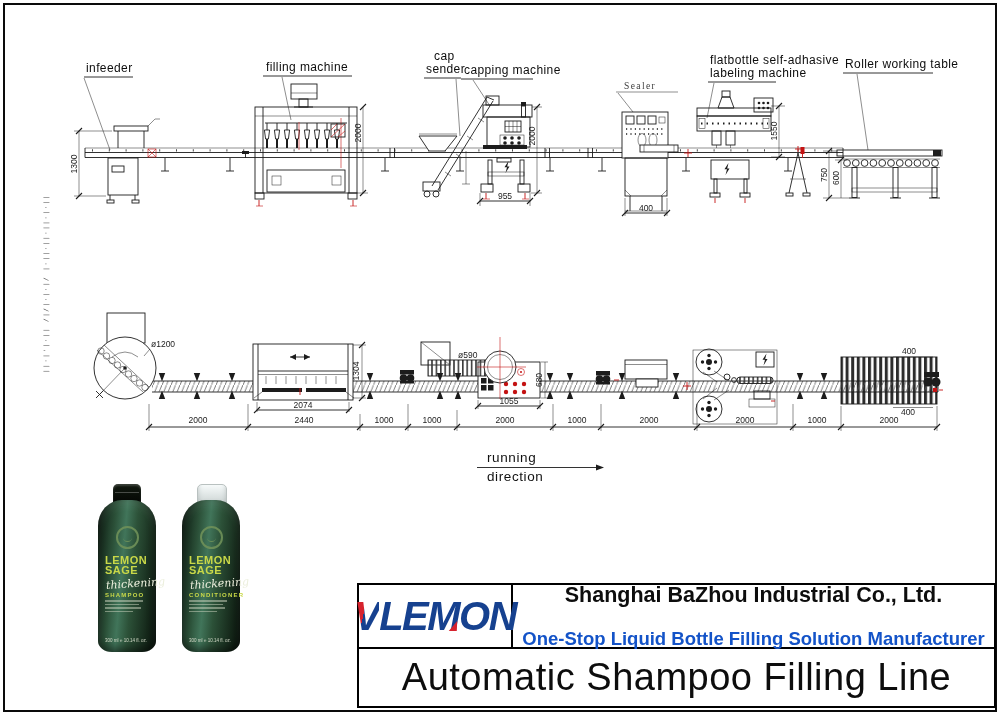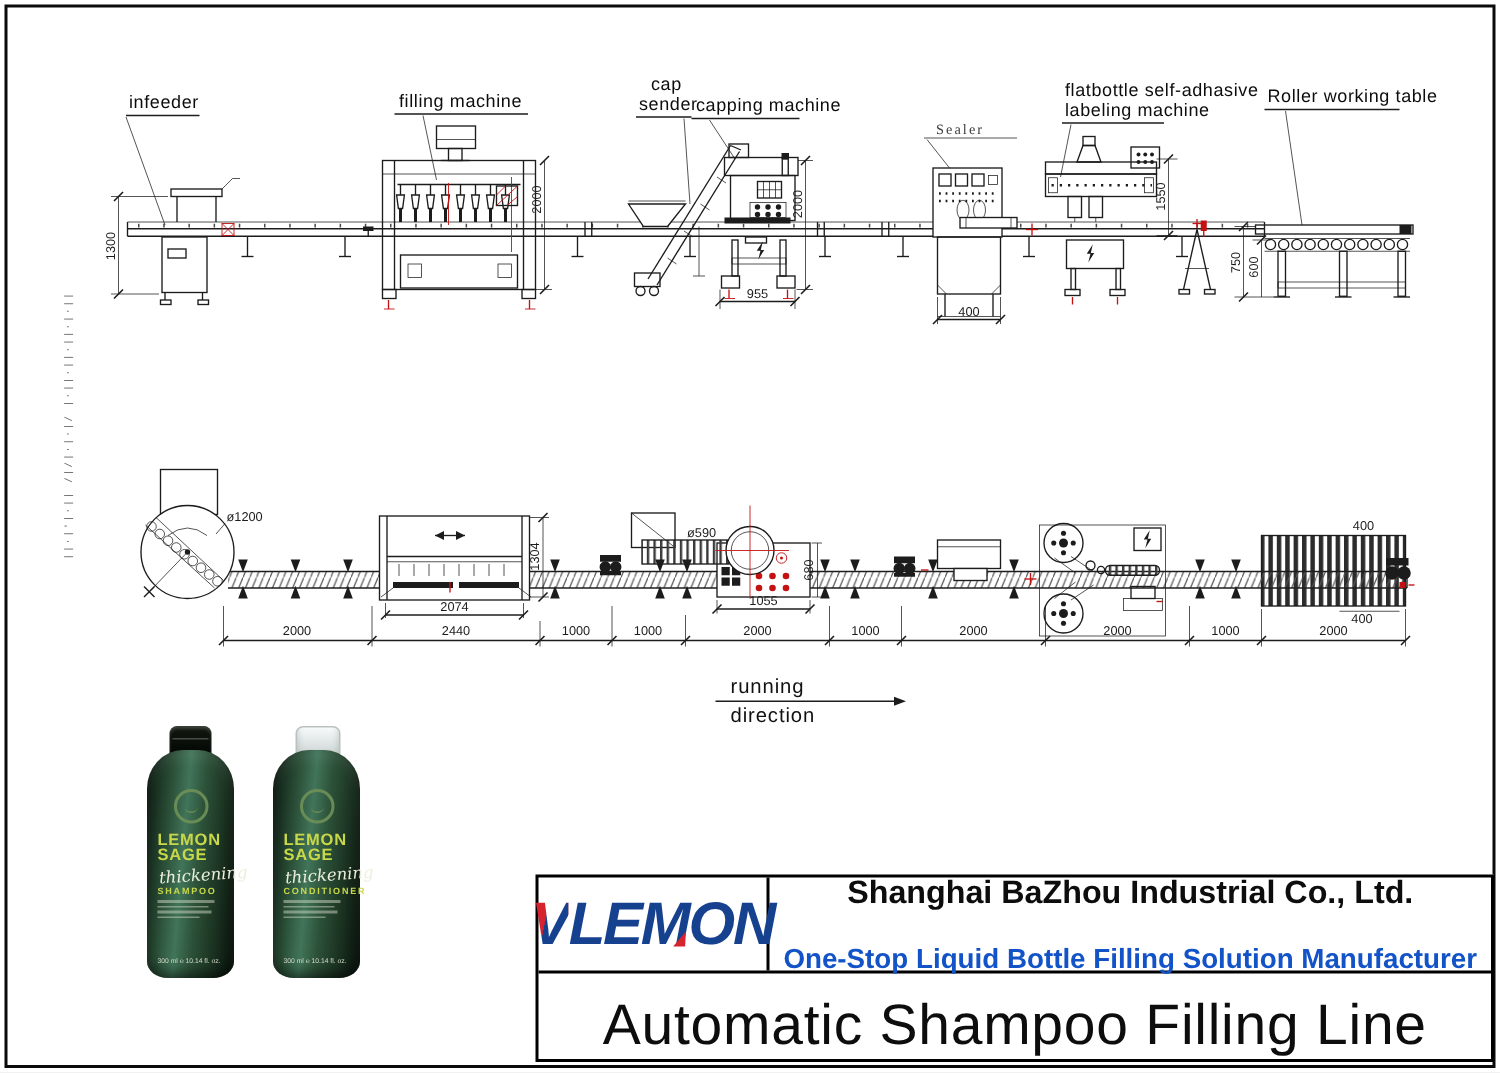--- a/index.html
+++ b/index.html
@@ -47,21 +47,21 @@
   .btype{font:bold 6px "Liberation Sans",sans-serif;color:#c9d848;letter-spacing:1.2px;margin-top:2px;}
   .bar{height:1.6px;background:#cfd6c2;opacity:.5;margin-top:2px;}
   .bsize{font:4.5px "Liberation Sans",sans-serif;color:#dfe3d2;margin-top:26px;opacity:.9;}
 
   
   .ftable{position:absolute;left:357px;top:583px;width:639px;height:125px;box-sizing:border-box;
           border:2px solid #000;background:#fff;}
   .frow1{display:flex;height:62px;box-sizing:border-box;}
   .fcell-logo{width:154px;box-sizing:border-box;border-right:2px solid #000;display:flex;align-items:center;justify-content:center;position:relative;}
   .fcell-co{flex:1;display:flex;flex-direction:column;align-items:center;justify-content:center;}
-  .frow2{height:59px;box-sizing:border-box;border-top:2px solid #000;display:flex;align-items:flex-end;justify-content:center;}
+  .frow2{height:59px;box-sizing:border-box;border-top:2px solid #000;display:flex;align-items:center;justify-content:center;}
   .logo{position:relative;font:bold italic 40px "Liberation Sans",sans-serif;letter-spacing:-1.5px;color:#16418f;line-height:40px;}
   .logo .lv{background:linear-gradient(102deg,#d6232e 40%,#16418f 40%);-webkit-background-clip:text;background-clip:text;color:transparent;}
   .logo .acc{position:absolute;left:96px;top:25px;width:0;height:0;border-left:6px solid transparent;
              border-right:2px solid transparent;border-bottom:10px solid #d6232e;transform:skewX(-14deg);}
   .coname{font:bold 21.5px "Liberation Sans",sans-serif;color:#0d0d0d;}
   .cotag{font:bold 18.5px "Liberation Sans",sans-serif;color:#1353c8;margin-top:20px;}
   .title{font:38px "Liberation Sans",sans-serif;color:#0d0d0d;letter-spacing:.5px;}
 </style>
 </head>
 <body>

